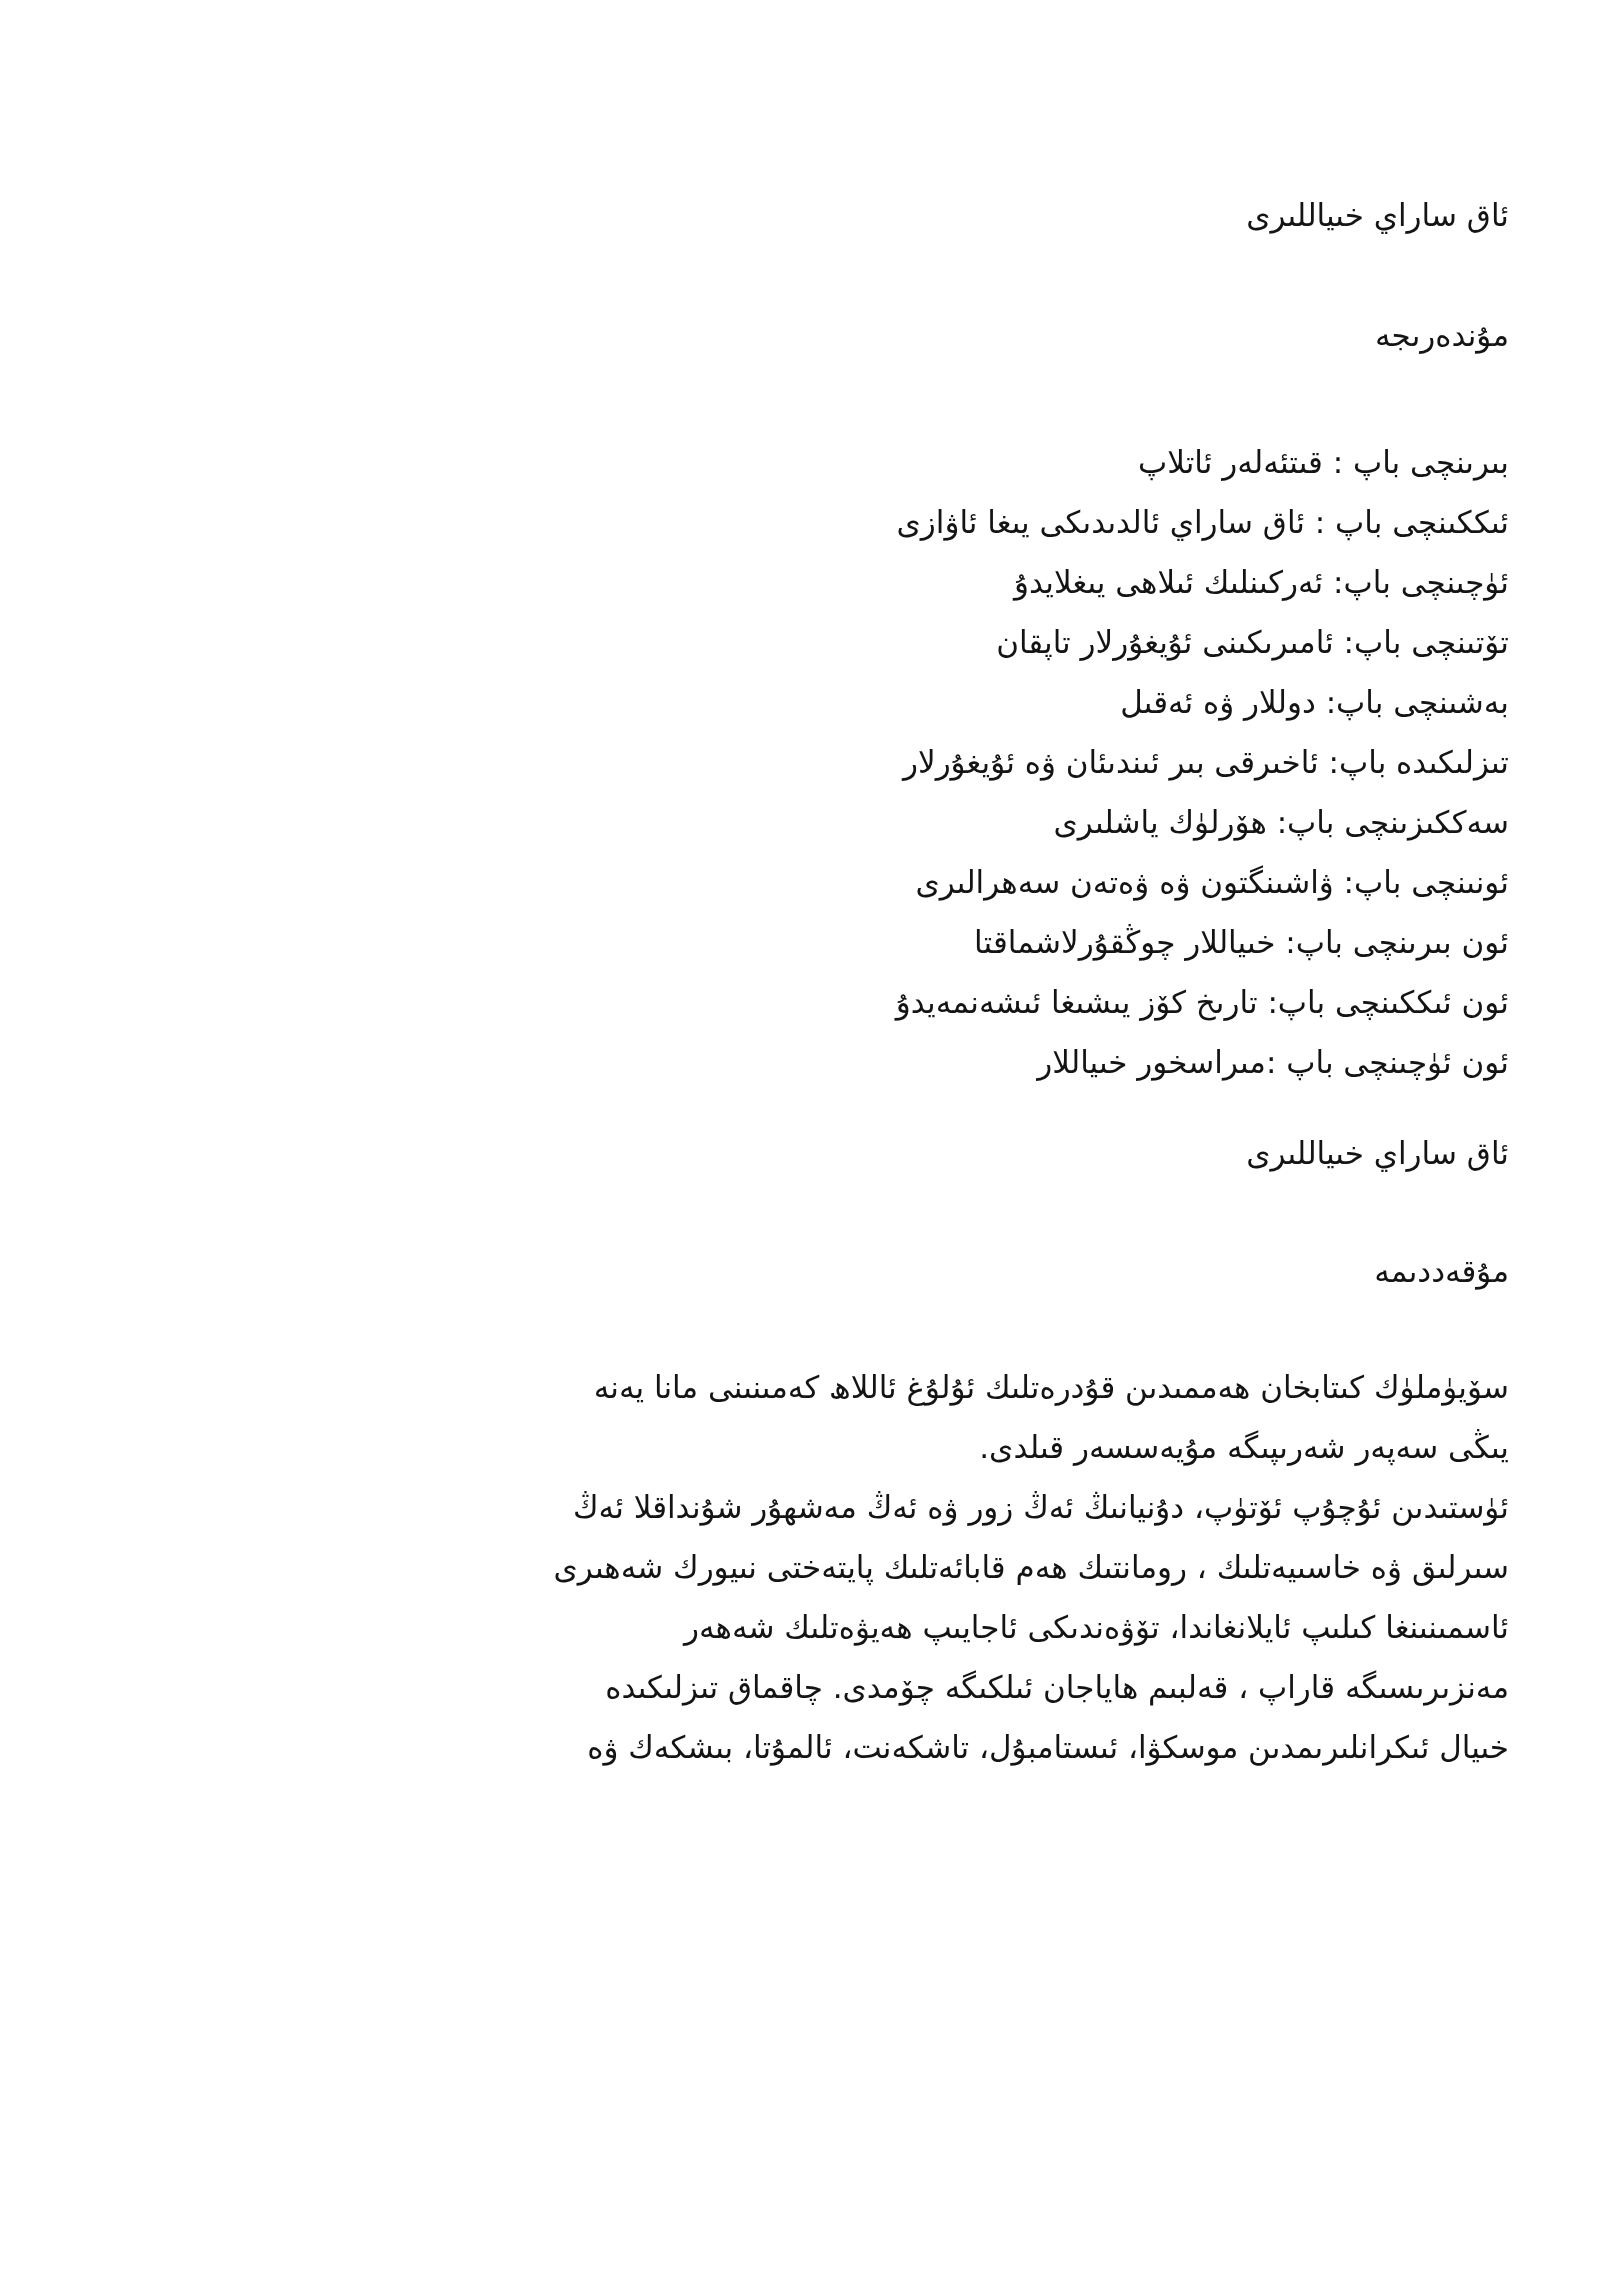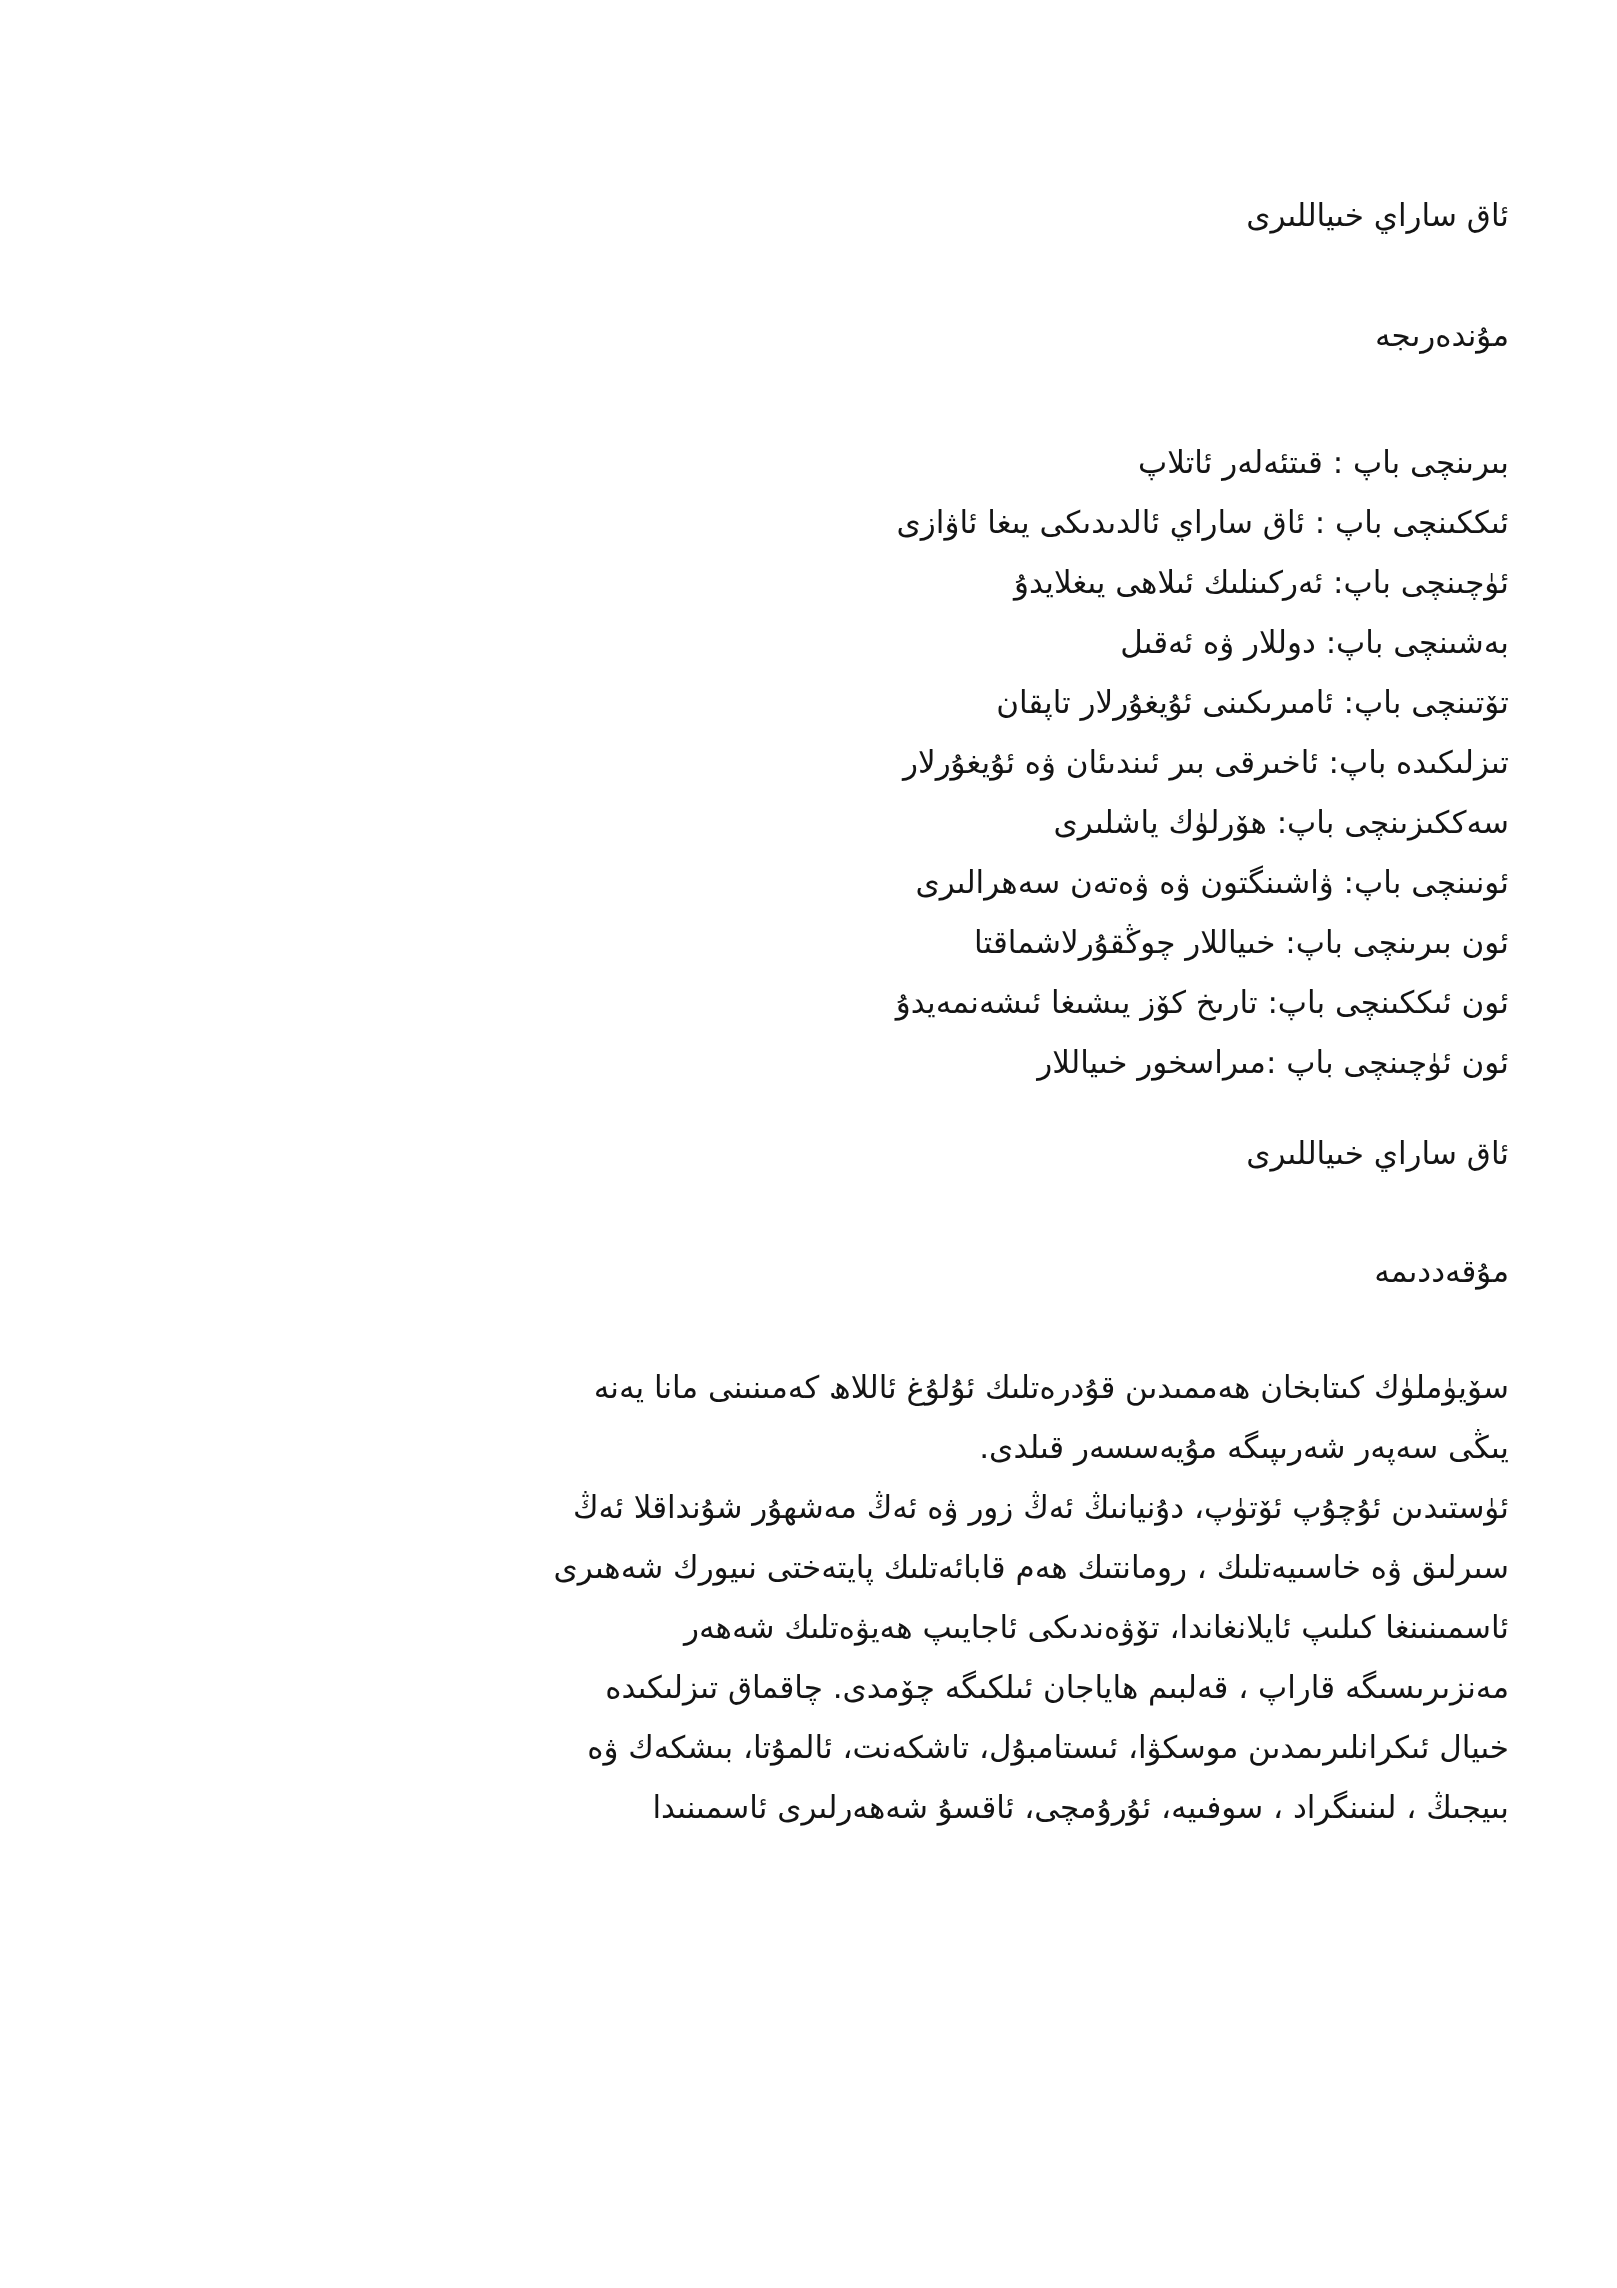--- a/index.html
+++ b/index.html
@@ -59,40 +59,39 @@
 
     <div class="doc-title">ئاق ساراي خىياللىرى</div>
 
 
     <div class="toc-heading">مۇندەرىجە</div>
 
     <div class="toc-list">
       <div class="toc-item">بىرىنچى باپ : قىتئەلەر ئاتلاپ</div>
       <div class="toc-item">ئىككىنچى باپ : ئاق ساراي ئالدىدىكى يىغا ئاۋازى</div>
       <div class="toc-item">ئۈچىنچى باپ: ئەركىنلىك ئىلاھى يىغلايدۇ</div>
+      <div class="toc-item">تۆتىنچى باپ: ئامىرىكىنى ئۇيغۇرلار تاپقان</div>
       <div class="toc-item">بەشىنچى باپ: دوللار ۋە ئەقىل</div>
-      <div class="toc-item">تۆتىنچى باپ: ئامىرىكىنى ئۇيغۇرلار تاپقان</div>
       <div class="toc-item">تىزلىكىدە باپ: ئاخىرقى بىر ئىندىئان ۋە ئۇيغۇرلار</div>
       <div class="toc-item">سەككىزىنچى باپ: ھۆرلۈك ياشلىرى</div>
       <div class="toc-item">ئونىنچى باپ: ۋاشىنگتون ۋە ۋەتەن سەھرالىرى</div>
       <div class="toc-item">ئون بىرىنچى باپ: خىياللار چوڭقۇرلاشماقتا</div>
       <div class="toc-item">ئون ئىككىنچى باپ: تارىخ كۆز يىشىغا ئىشەنمەيدۇ</div>
       <div class="toc-item">ئون ئۈچىنچى باپ :مىراسخور خىياللار</div>
     </div>
 
     <div class="section-title">ئاق ساراي خىياللىرى</div>
 
     <div class="preface-heading">مۇقەددىمە</div>
 
     <div class="body-block">
       <div class="body-line">سۆيۈملۈك كىتابخان ھەممىدىن قۇدرەتلىك ئۇلۇغ ئاللاھ كەمىنىنى مانا يەنە</div>
       <div class="body-line">يىڭى سەپەر شەرىپىگە مۇيەسسەر قىلدى.</div>
       <div class="body-line">ئۈستىدىن ئۇچۇپ ئۆتۈپ، دۇنيانىڭ ئەڭ زور ۋە ئەڭ مەشھۇر شۇنداقلا ئەڭ</div>
       <div class="body-line">سىرلىق ۋە خاسىيەتلىك ، رومانتىك ھەم قابائەتلىك پايتەختى نىيورك شەھىرى</div>
       <div class="body-line">ئاسمىنىنغا كىلىپ ئايلانغاندا، تۆۋەندىكى ئاجايىپ ھەيۋەتلىك شەھەر</div>
       <div class="body-line">مەنزىرىسىگە قاراپ ، قەلبىم ھاياجان ئىلكىگە چۆمدى. چاقماق تىزلىكىدە</div>
       <div class="body-line">خىيال ئىكرانلىرىمدىن موسكۋا، ئىستامبۇل، تاشكەنت، ئالمۇتا، بىشكەك ۋە</div>
-      <div class="body-line">بىيجىڭ ، لىنىنگراد ، سوفىيە، ئۇرۇمچى، ئاقسۇ شەھەرلىرى ئاسمىنىدا</div>
     </div>
 
   </div>
 </div>
 
 
 </body></html>

